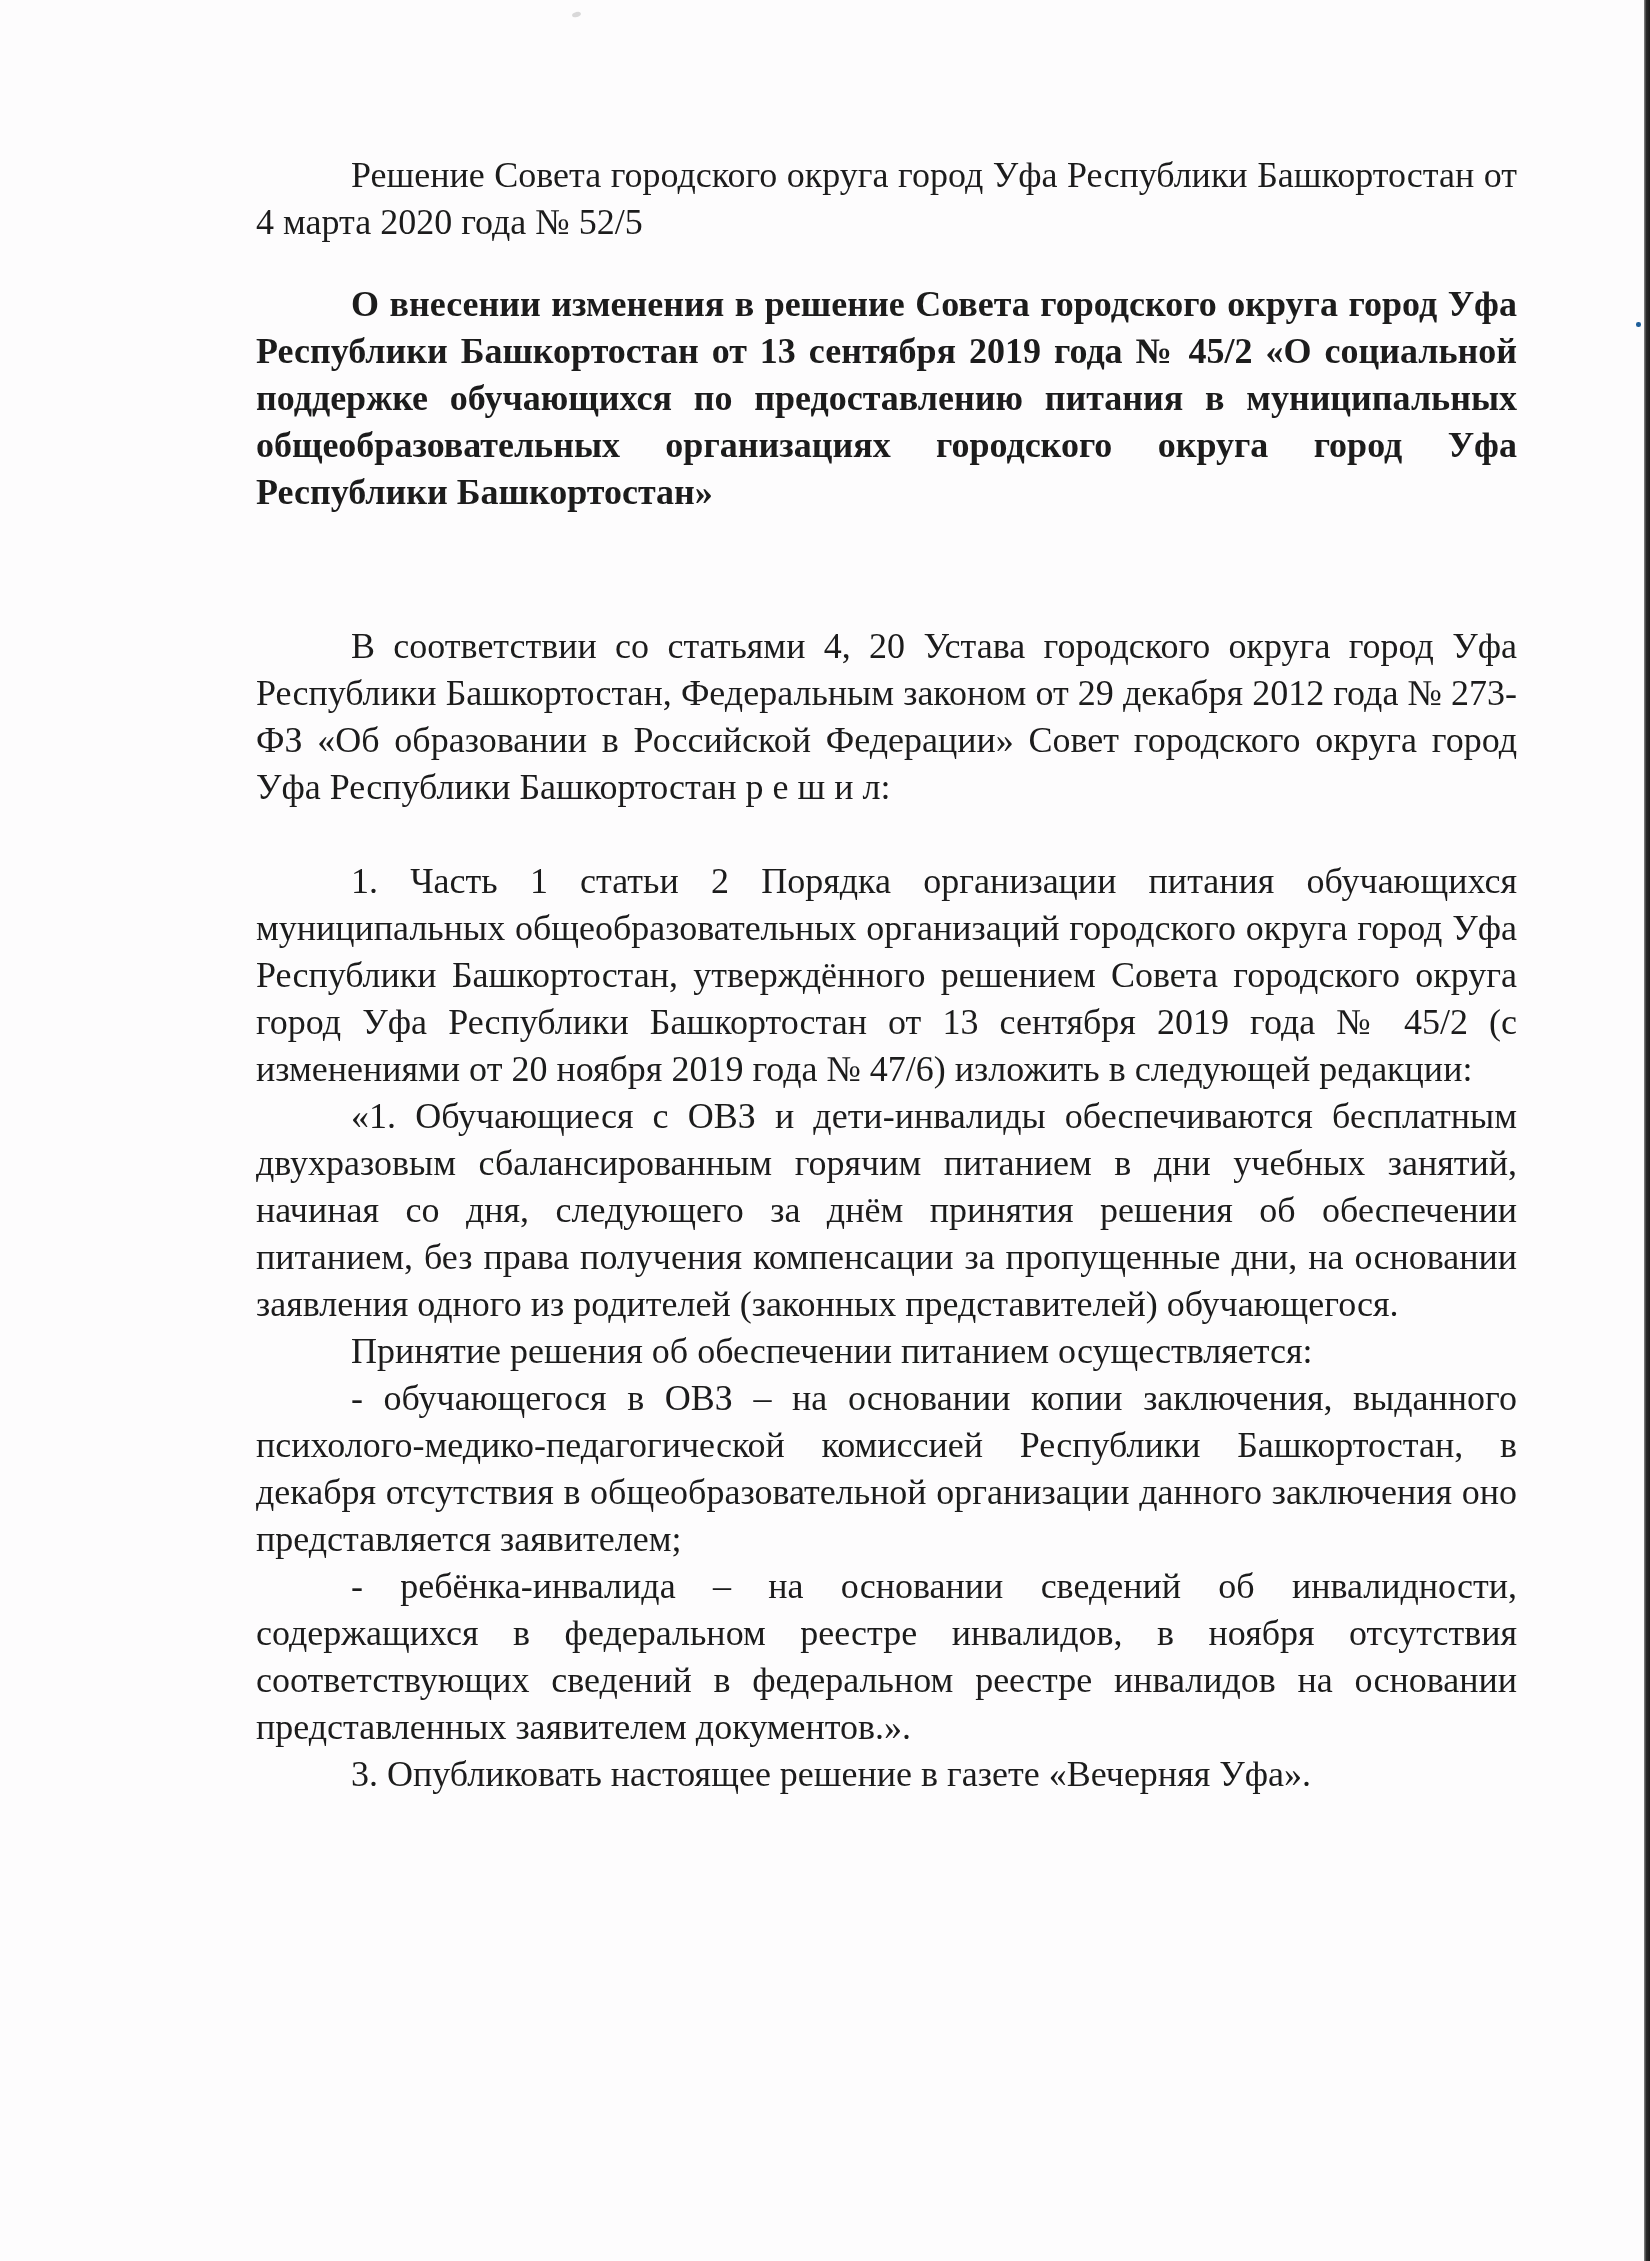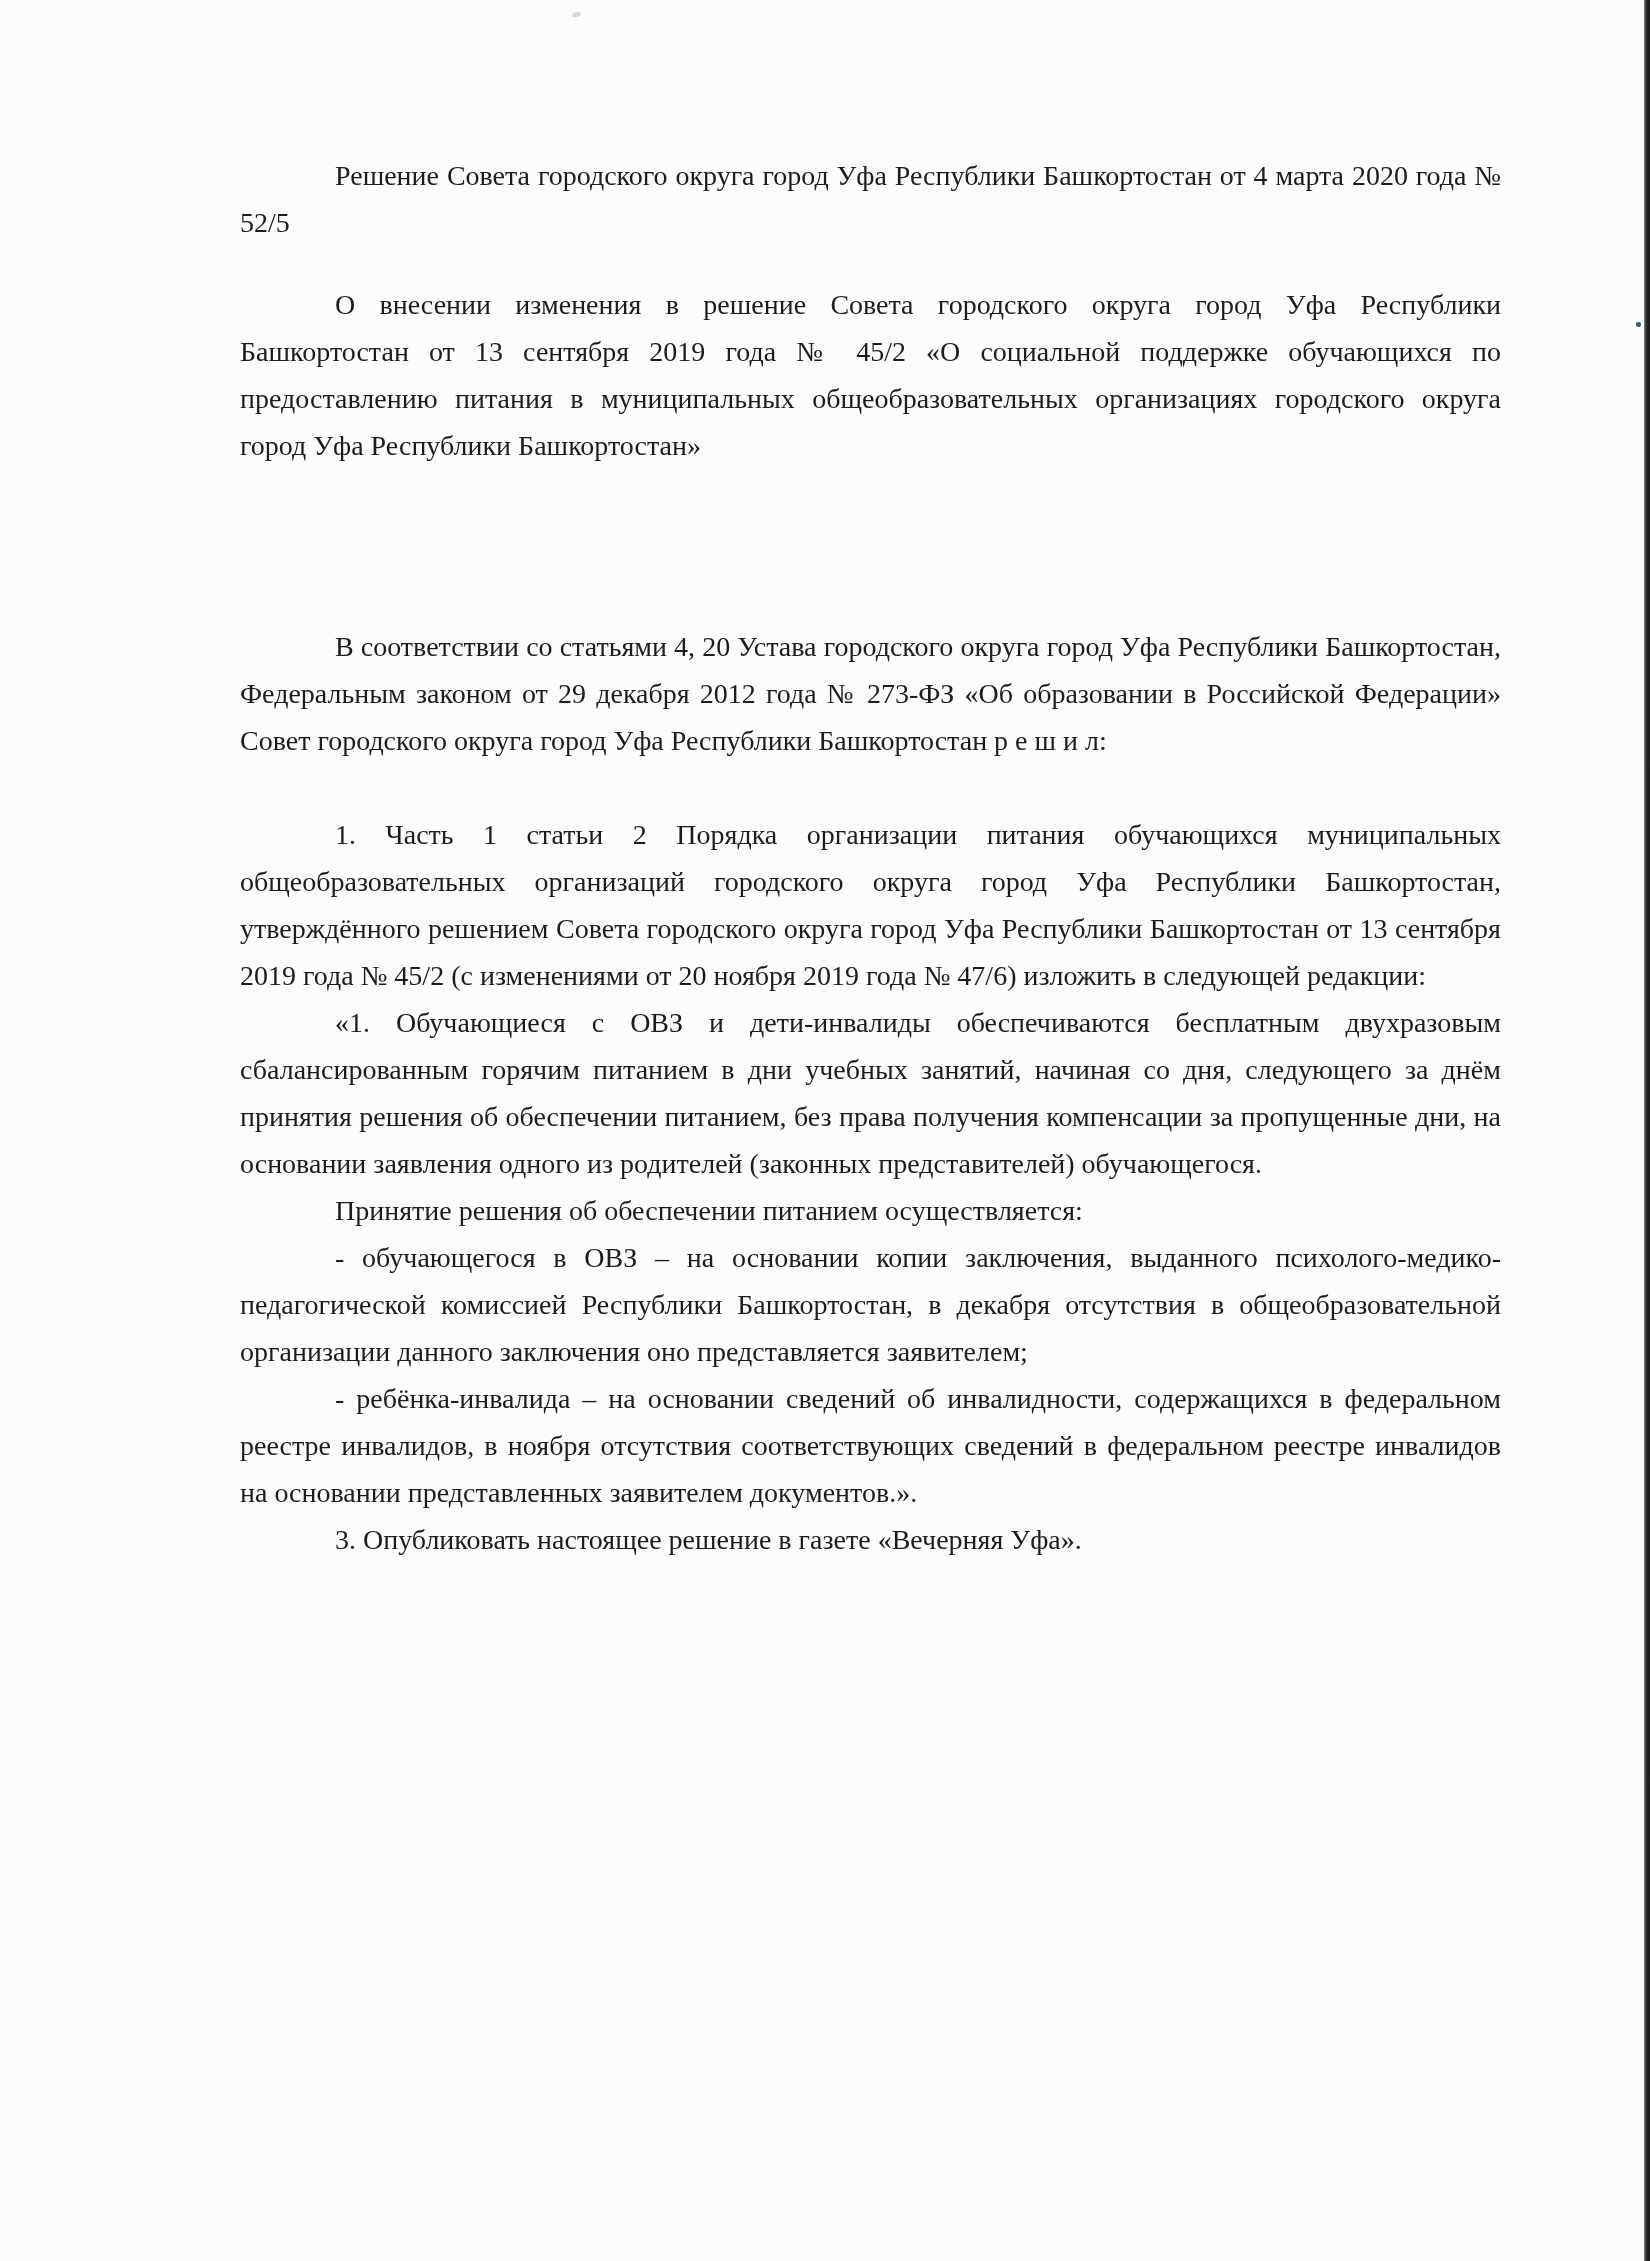--- a/index.html
+++ b/index.html
@@ -10,26 +10,26 @@
     color: #1c1c1c;
   }
   .edge-strip {
     position: absolute; top: 0; right: 0; width: 6.4px; height: 2261px;
     background: linear-gradient(to right, #8a8a8a 0%, #2a2a2a 40%, #1a1a1a 100%);
   }
   .speck { position: absolute; }
   .speck-top { left: 572px; top: 11.6px; width: 9px; height: 5.2px; background: #c9c9c9; border-radius: 50%; transform: rotate(-15deg); opacity: .7; }
   .speck-blue { left: 1636px; top: 322px; width: 4.5px; height: 4.5px; background: #1f5f9a; border-radius: 50%; }
   .col {
-    position: absolute; left: 240px; width: 1261px;
-    font-size: 28px; line-height: 47px;
+    position: absolute; left: 256px; width: 1261px;
+    font-size: 36px; line-height: 47px;
     text-align: justify; text-align-last: left;
   }
   .col p { margin: 0; text-indent: 95px; }
-  .heading { font-weight: normal; }
+  .heading { font-weight: bold; }
   .header-block { top: 152px; }
   .title-block { top: 281px; }
   .body-block { top: 623px; }
   .gap { height: 47px; }
 </style>
 </head>
 <body>
 
 <div class="edge-strip"></div>
 <div class="speck speck-top"></div>

